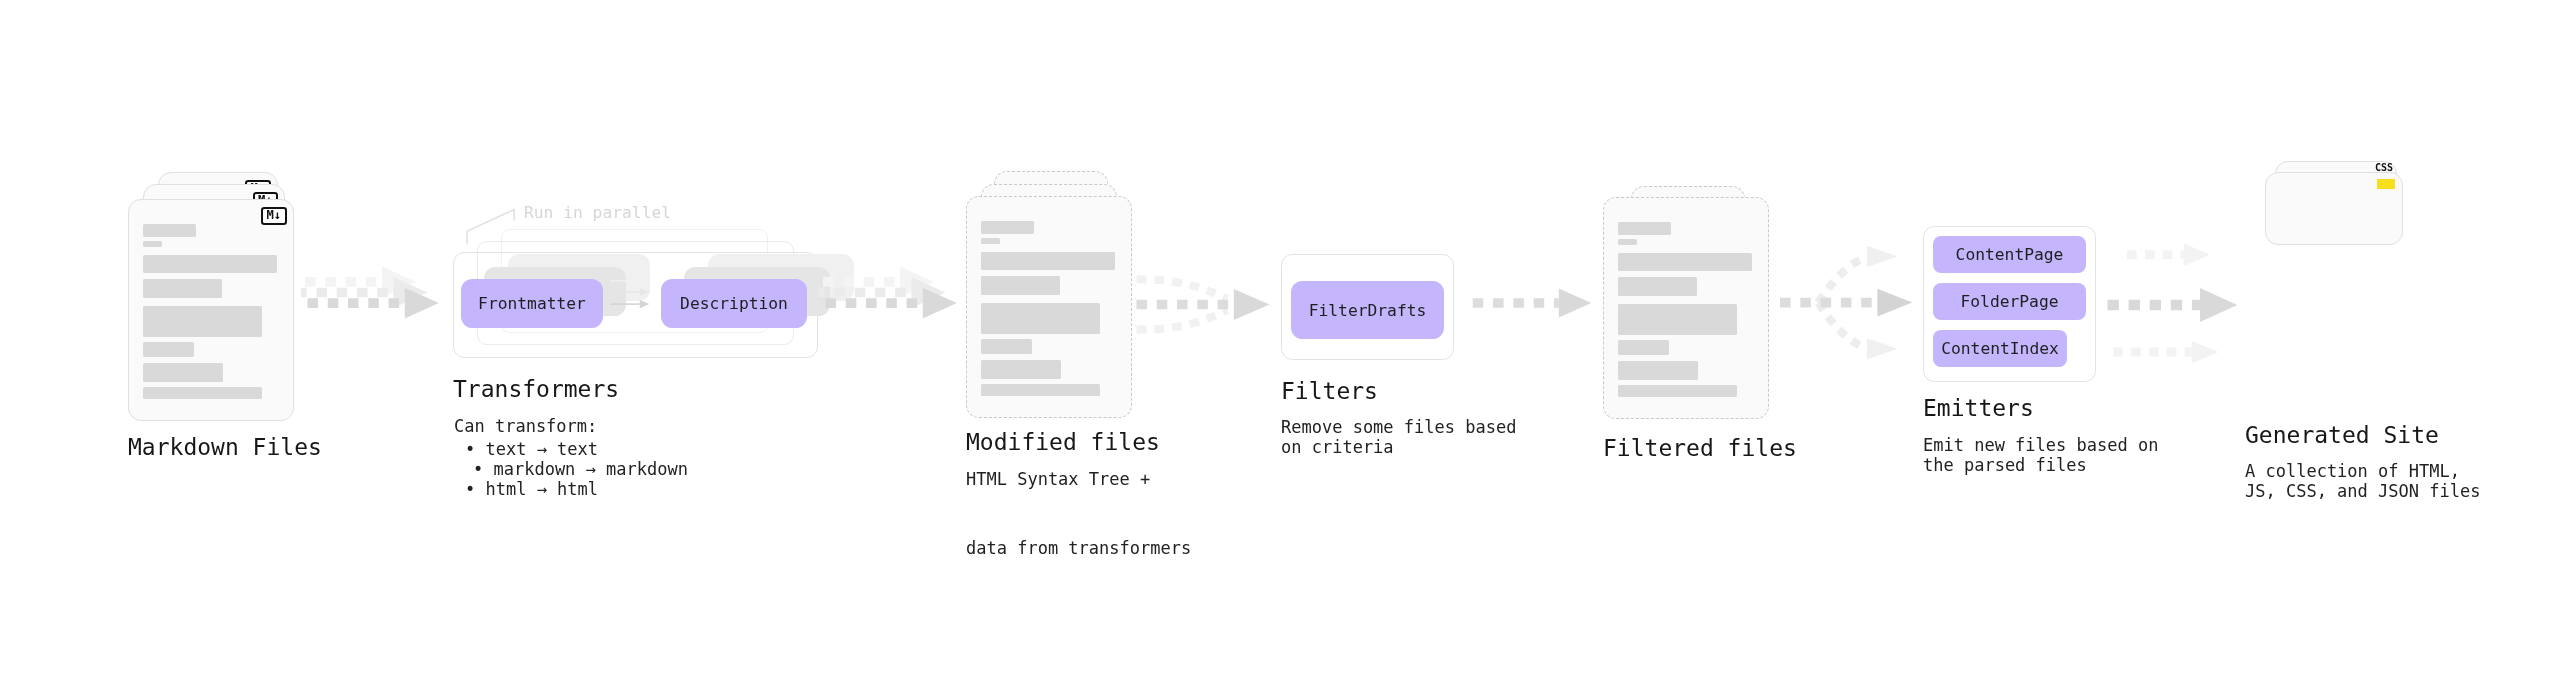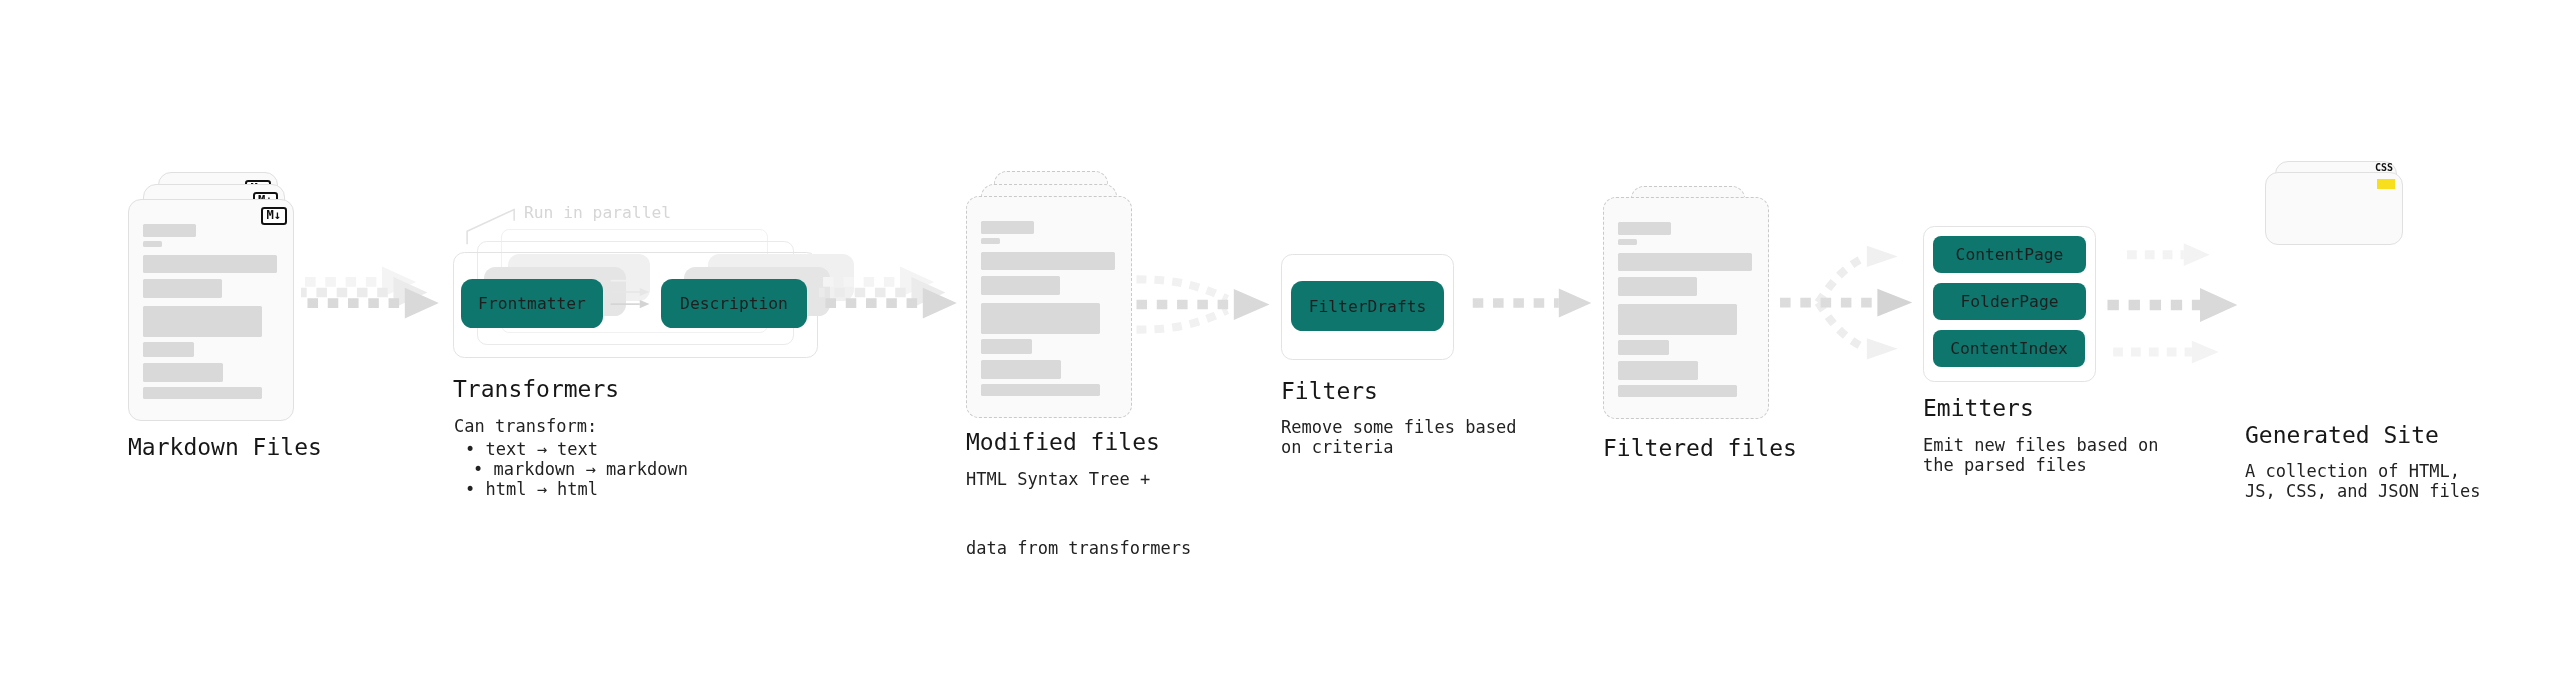--- a/index.html
+++ b/index.html
@@ -18,21 +18,21 @@
   .b5{top:106px;width:119px;height:31px;}
   .b6{top:142px;width:51px;height:14.6px;}
   .b7{top:163px;width:80px;height:18.7px;}
   .b8{top:187px;width:119px;height:12.2px;}
 
   
   .lbl{position:absolute;font-size:23px;line-height:24.4px;color:#171717;white-space:nowrap;}
   .desc{position:absolute;font-size:17px;line-height:20.3px;color:#222;white-space:nowrap;}
 
   
-  .pill{position:absolute;background:#0f766e;border-radius:11.4px;display:flex;align-items:center;justify-content:center;
+  .pill{position:absolute;background:#c4b5fd;border-radius:11.4px;display:flex;align-items:center;justify-content:center;
         font-size:16.3px;color:#1f1f1f;box-sizing:border-box;white-space:nowrap;}
   .ghost1{background:#e5e5e5;}
   .ghost2{background:#f0f0f0;}
 
   
   .obox{position:absolute;border-radius:11.4px;border:1.6px solid #e3e3e3;box-sizing:border-box;background:transparent;}
   .obox.l2{border-color:#eaeaea;border-radius:9.8px;}
   .obox.l3{border-color:#f1f1f1;border-radius:8.1px;}
 
   
@@ -163,21 +163,21 @@
   </div>
 
   <svg class="abs" style="left:1130px;top:268px;" width="146" height="73" viewBox="0 0 180 90">
     <path d="M 8 14 C 60 14, 85 22, 120 38" fill="none" stroke="#f1f1f1" stroke-width="10" stroke-dasharray="12 10"></path>
     <path d="M 8 76 C 60 76, 85 68, 120 52" fill="none" stroke="#f1f1f1" stroke-width="10" stroke-dasharray="12 10"></path>
     <line x1="8" y1="45" x2="130" y2="45" stroke="#dcdcdc" stroke-width="12" stroke-dasharray="13 12"></line>
     <polygon points="128,26 172,45 128,64" fill="#d9d9d9"></polygon>
   </svg>
 
   <div class="obox" style="left:1281px;top:254px;width:173px;height:106px;"></div>
-  <div class="pill" style="left:1291px;top:281px;width:153px;height:50px;">FilterDrafts</div>
+  <div class="pill" style="left:1291px;top:281px;width:153px;height:58px;">FilterDrafts</div>
   <div class="lbl" style="left:1281px;top:379px;">Filters</div>
   <div class="desc" style="left:1281px;top:417px;">Remove some files based</div>
   <div class="desc" style="left:1281px;top:437px;">on criteria</div>
 
   <svg class="abs" style="left:1463px;top:272px;" width="134" height="62" viewBox="0 0 165 76">
     <line x1="12" y1="38" x2="118" y2="38" stroke="#dcdcdc" stroke-width="12" stroke-dasharray="13 12"></line>
     <polygon points="118,20 158,38 118,56" fill="#d9d9d9"></polygon>
   </svg>
 
   <div class="abs" style="left:1603px;top:174px;width:211px;height:301px;">
@@ -200,21 +200,21 @@
     <polygon points="112,17 150,30 112,43" fill="#f0f0f0"></polygon>
     <path d="M 52 87 C 70 114, 85 132, 112 144" fill="none" stroke="#ededed" stroke-width="10" stroke-dasharray="11 10"></path>
     <polygon points="112,131 150,144 112,157" fill="#f0f0f0"></polygon>
     <line x1="5" y1="87" x2="125" y2="87" stroke="#dcdcdc" stroke-width="12" stroke-dasharray="13 12"></line>
     <polygon points="125,70 168,87 125,104" fill="#d4d4d4"></polygon>
   </svg>
 
   <div class="obox" style="left:1923px;top:226px;width:173px;height:156px;"></div>
   <div class="pill" style="left:1933px;top:236px;width:153px;height:37px;border-radius:8.1px;">ContentPage</div>
   <div class="pill" style="left:1933px;top:283px;width:153px;height:37px;border-radius:8.1px;">FolderPage</div>
-  <div class="pill" style="left:1933px;top:330px;width:152px;height:37px;border-radius:8.1px;">ContentIndex</div>
+  <div class="pill" style="left:1933px;top:330px;width:134px;height:37px;border-radius:8.1px;">ContentIndex</div>
   <div class="lbl" style="left:1923px;top:396px;">Emitters</div>
   <div class="desc" style="left:1923px;top:435px;">Emit new files based on</div>
   <div class="desc" style="left:1923px;top:455px;">the parsed files</div>
 
   <svg class="abs" style="left:2101px;top:240px;" width="142" height="130" viewBox="0 0 175 160">
     <line x1="32" y1="18" x2="102" y2="18" stroke="#f3f3f3" stroke-width="11" stroke-dasharray="12 10"></line>
     <polygon points="102,4 134,18 102,32" fill="#f3f3f3"></polygon>
     <line x1="8" y1="80" x2="122" y2="80" stroke="#d9d9d9" stroke-width="13" stroke-dasharray="14 12"></line>
     <polygon points="122,59 168,80 122,101" fill="#d9d9d9"></polygon>
     <line x1="15" y1="138" x2="112" y2="138" stroke="#f3f3f3" stroke-width="11" stroke-dasharray="12 10"></line>

